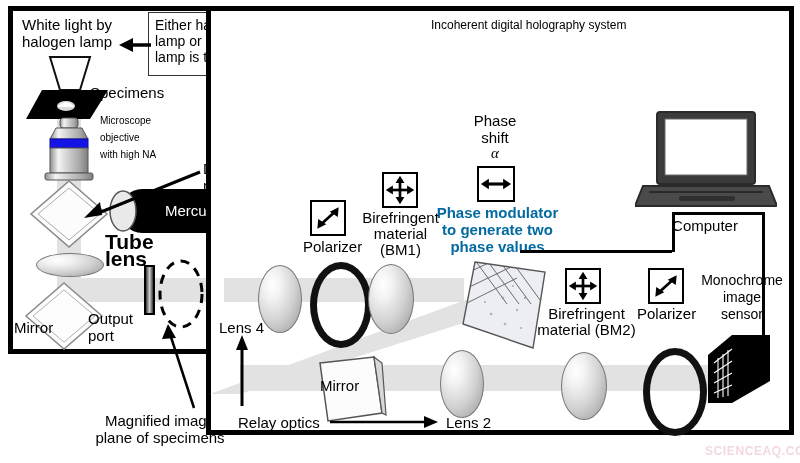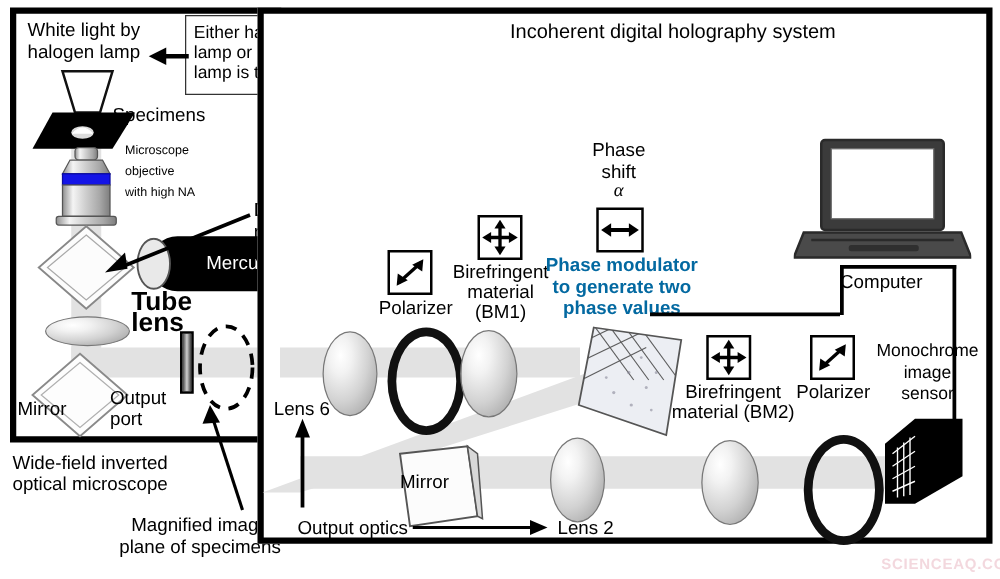--- a/index.html
+++ b/index.html
@@ -106,22 +106,20 @@
 objective
 with high NA</div>
   <div class="lbl" style="left:203px;top:160px;font-size:15px;line-height:17px;">Dichroic
 mirror
 (DM)</div>
   <div class="lbl" style="left:105px;top:233px;font-size:21px;line-height:17px;font-weight:bold;">Tube
 lens</div>
   <div class="lbl" style="left:14px;top:320px;font-size:15px;">Mirror</div>
   <div class="lbl" style="left:88px;top:310px;font-size:15px;line-height:17px;">Output
 port</div>
-  <div class="lbl" style="left:10px;top:362px;font-size:15px;line-height:17px;">Wide-field inverted
-optical microscope</div>
   <div class="lbl c" style="left:70px;top:412px;width:180px;font-size:15px;line-height:17px;">Magnified image
 plane of specimens</div>
 
   <svg style="position:absolute;left:80px;top:168px;width:125px;height:52px;" viewBox="0 0 125 52">
     <line x1="120" y1="4" x2="16" y2="46" stroke="#000" stroke-width="3"></line>
     <polygon points="4,50 20,34 22,47" fill="#000"></polygon>
   </svg>
 
   <div class="callout" style="left:148px;top:12px;width:141px;height:64px;">
     <span style="white-space:pre-line;">Either halogen
@@ -134,32 +132,32 @@
     <polygon points="1,9 15,2 15,16" fill="#000"></polygon>
   </svg>
 
   <div class="kline" style="left:275px;top:76px;width:3px;height:115px;"></div>
   <svg style="position:absolute;left:268px;top:182px;width:18px;height:16px;" viewBox="0 0 18 16">
     <polygon points="9,15 1,1 17,1" fill="#000"></polygon>
   </svg>
 
   <div class="panel" style="left:206px;top:6px;width:588px;height:429px;"></div>
 
-  <div class="lbl" style="left:408px;top:18px;font-size:16px;">Incoherent digital holography system</div>
+  <div class="lbl" style="left:431px;top:18px;font-size:12px;">Incoherent digital holography system</div>
 
   <div class="beam" style="left:224px;top:278px;width:240px;height:24px;"></div>
 
   <svg style="position:absolute;left:200px;top:276px;width:330px;height:120px;" viewBox="0 0 330 120">
     <polygon points="330,0 330,26 40,118 10,118" fill="#e2e2e2"></polygon>
   </svg>
 
   <div class="beam" style="left:240px;top:365px;width:480px;height:26px;"></div>
 
   <div class="lens" style="left:258px;top:265px;width:42px;height:66px;"></div>
-  <div class="lbl" style="left:219px;top:320px;font-size:15px;">Lens 6</div>
+  <div class="lbl" style="left:219px;top:320px;font-size:15px;">Lens 4</div>
   <svg style="position:absolute;left:234px;top:334px;width:16px;height:74px;" viewBox="0 0 16 74">
     <line x1="8" y1="72" x2="8" y2="14" stroke="#000" stroke-width="3"></line>
     <polygon points="8,1 14,16 2,16" fill="#000"></polygon>
   </svg>
 
   <div class="ring" style="left:310px;top:262px;width:48px;height:72px;"></div>
   <div class="iconbox" style="left:310px;top:200px;width:36px;height:36px;">
     <svg viewBox="0 0 36 36" width="32" height="32">
       <line x1="8" y1="27" x2="28" y2="9" stroke="#000" stroke-width="3"></line>
       <polygon points="30,6 29,17 20,11" fill="#000"></polygon>
@@ -284,21 +282,21 @@
   <div class="kline" style="left:672px;top:212px;width:3px;height:40px;"></div>
 
   <svg style="position:absolute;left:310px;top:355px;width:78px;height:72px;" viewBox="0 0 78 72">
     <polygon points="10,8 64,2 72,58 18,66" fill="#fcfcfc" stroke="#555" stroke-width="1.5"></polygon>
     <polygon points="64,2 72,8 76,60 72,58" fill="#d8d8d8" stroke="#555" stroke-width="1.2"></polygon>
   </svg>
   <div class="lbl" style="left:320px;top:378px;font-size:15px;">Mirror</div>
 
   <div class="lens" style="left:440px;top:350px;width:42px;height:66px;"></div>
 
-  <div class="lbl" style="left:238px;top:415px;font-size:15px;">Output optics</div>
+  <div class="lbl" style="left:238px;top:415px;font-size:15px;">Relay optics</div>
   <svg style="position:absolute;left:330px;top:414px;width:110px;height:16px;" viewBox="0 0 110 16">
     <line x1="0" y1="8" x2="96" y2="8" stroke="#000" stroke-width="2.5"></line>
     <polygon points="108,8 94,2 94,14" fill="#000"></polygon>
   </svg>
   <div class="lbl" style="left:446px;top:415px;font-size:15px;">Lens 2</div>
 
   <div class="watermark" style="left:705px;top:444px;">SCIENCEAQ.COM</div>
 
 </div>
 

